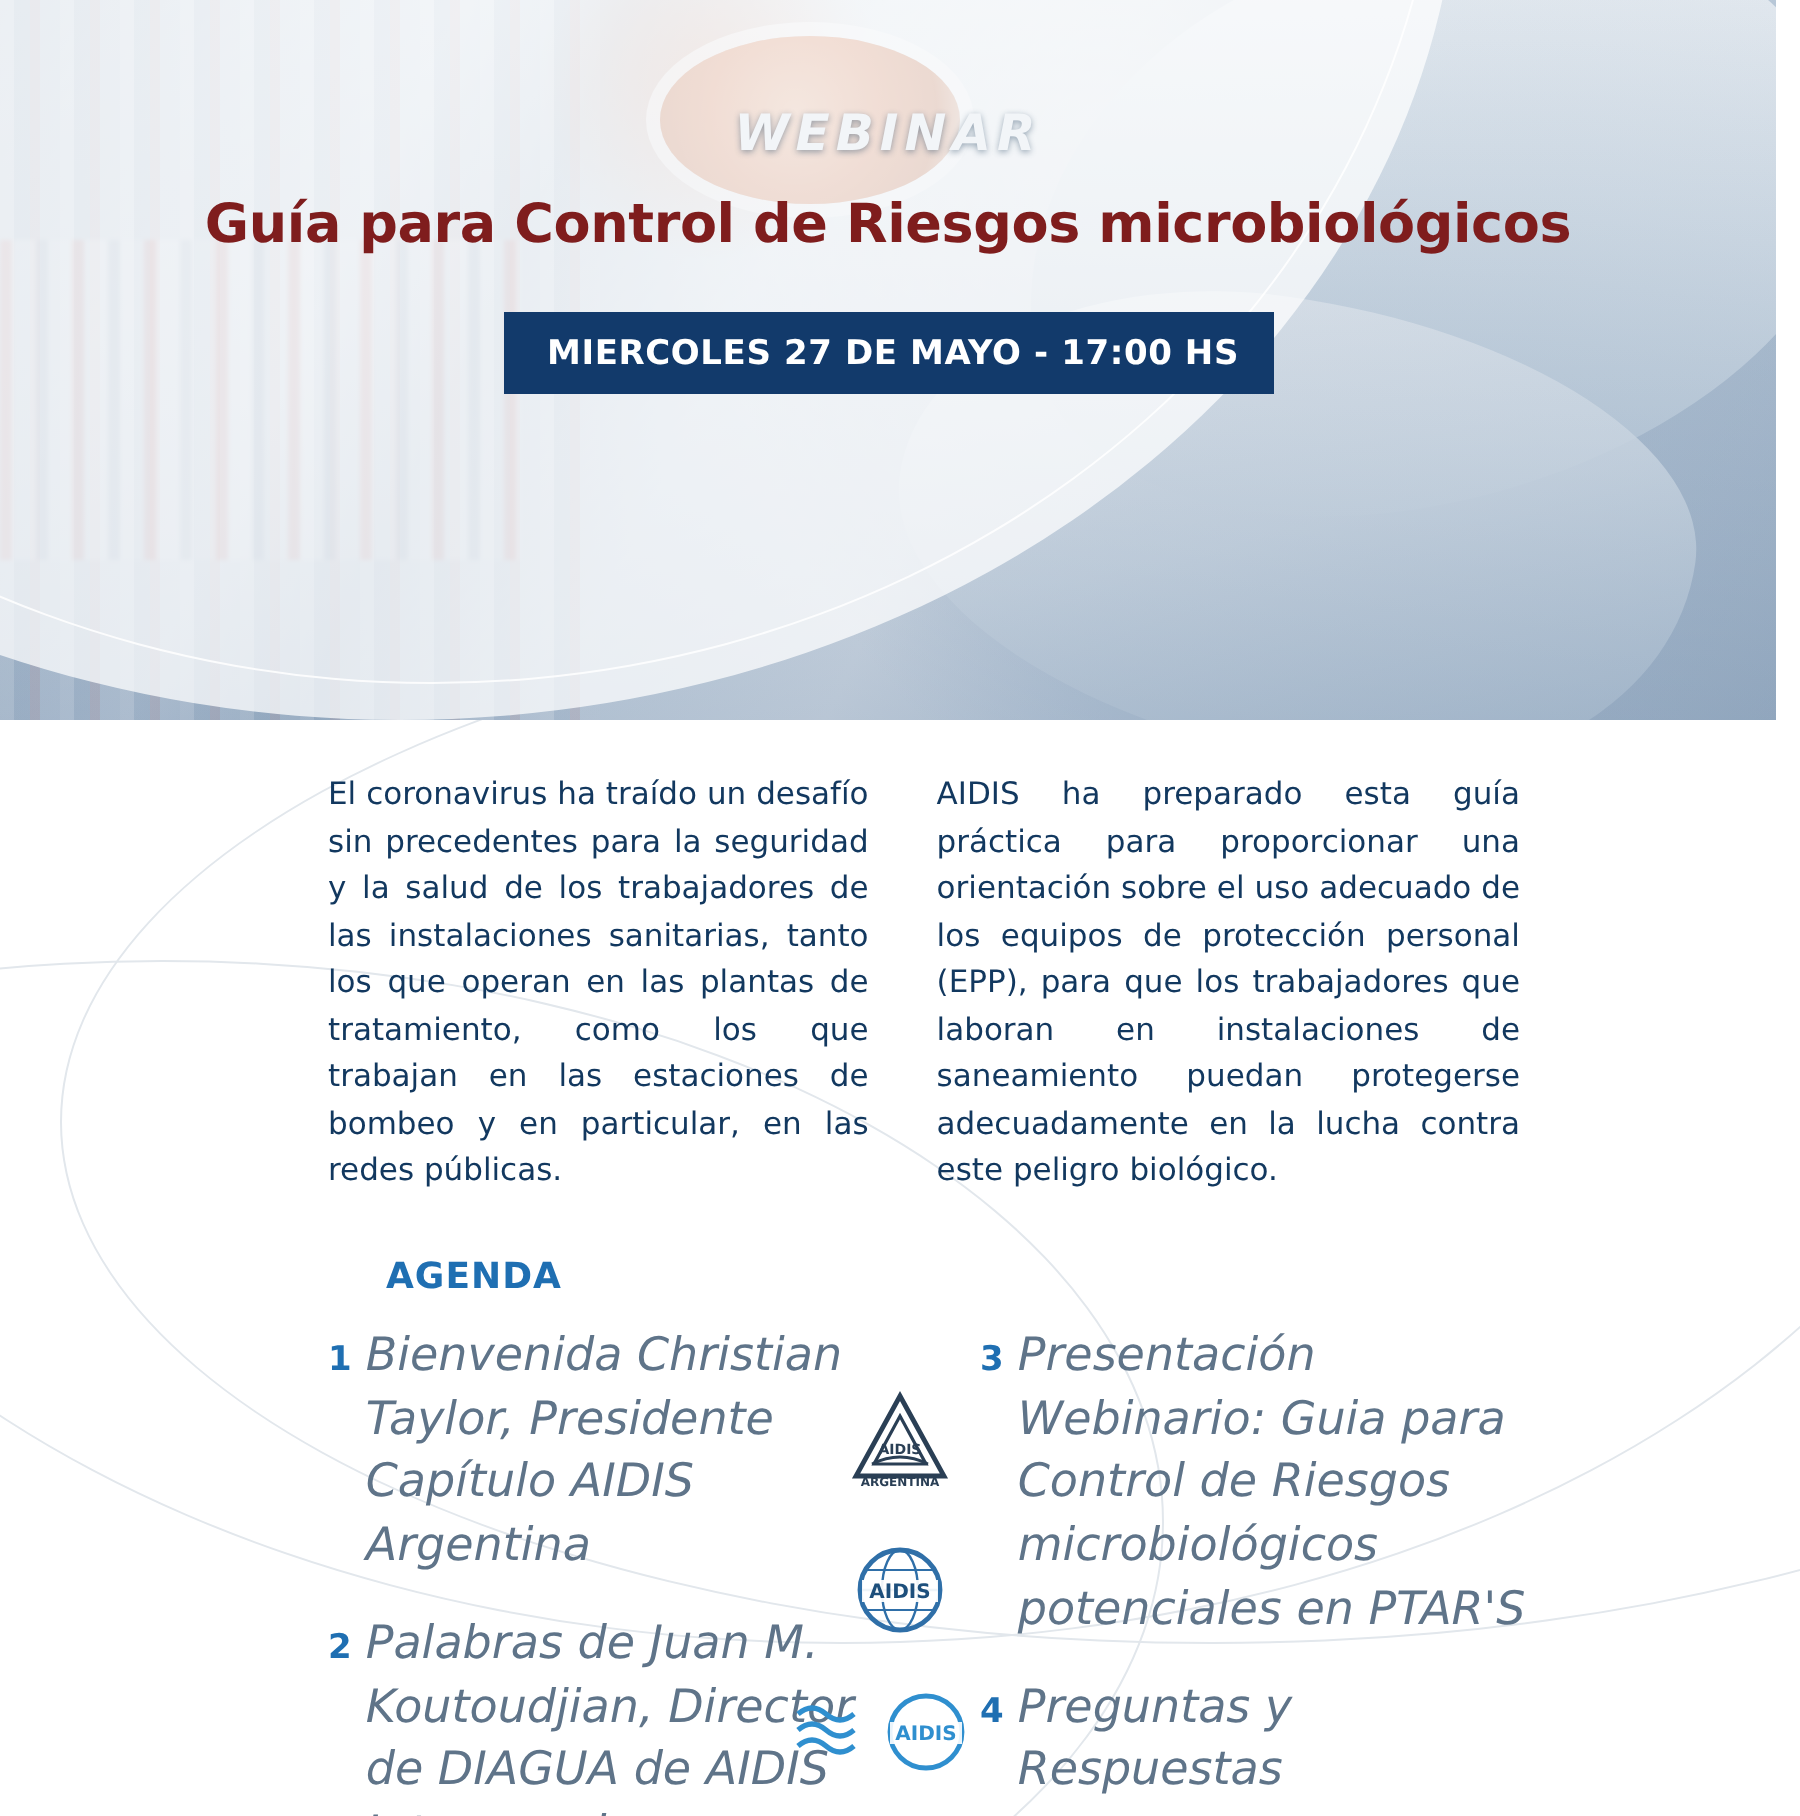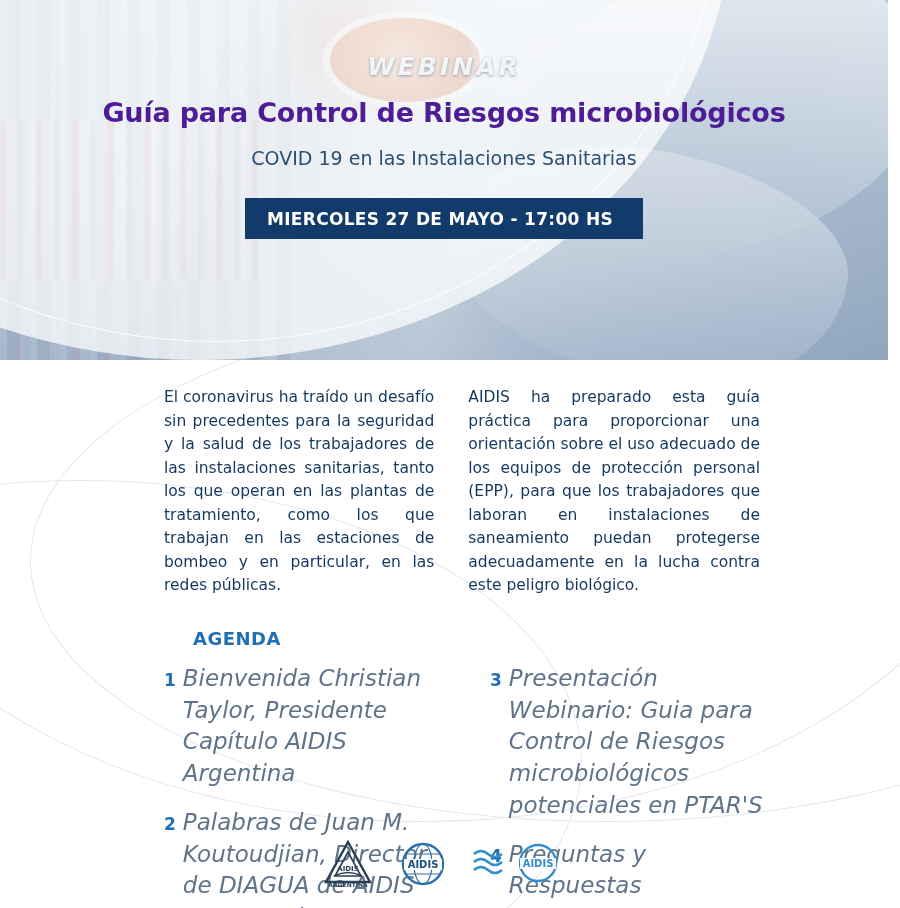--- a/index.html
+++ b/index.html
@@ -134,40 +134,40 @@
     letter-spacing: 3px;
     color: #f2f5f8;
     text-shadow: 0 1px 3px rgba(40,70,100,.45);
     margin-bottom: 14px;
   }
   .hero-title {
     font-family: "DejaVu Sans", sans-serif;
     font-weight: 700;
     font-size: 27px;
     line-height: 1.30;
-    color: #4c1d95;
+    color: #7f1d1d;
     letter-spacing: -0.2px;
   }
   .hero-sub {
     margin-top: 16px;
     font-family: "DejaVu Sans", sans-serif;
     font-size: 19px;
     line-height: 1.35;
     color: #2a4e74;
   }
   .date-badge {
     display: inline-block;
     margin-top: 26px;
     background: #123a6b;
     color: #ffffff;
     font-family: "DejaVu Sans", sans-serif;
     font-weight: 700;
     font-size: 17px;
     letter-spacing: .3px;
-    padding: 11px 30px 10px 22px;
+    padding: 11px 17px 10px 22px;
   }
 
   
   .body-wrap {
     position: relative;
     width: 900px;
     height: 548px;
     background: #ffffff;
     overflow: hidden;
   }
@@ -245,20 +245,21 @@
   
   .logos {
     position: absolute;
     left: 0; right: 0;
     bottom: 16px;
     z-index: 4;
     display: flex;
     justify-content: center;
     align-items: center;
     gap: 20px;
+    flex-direction: column;
   }
   .logo-box { display: flex; align-items: center; }
 </style>
 </head>
 <body>
 
 <div class="hero">
   <div class="hero-photo">
     <div class="hero-tubes"></div>
     <div class="hero-tubes2"></div>
@@ -266,21 +267,20 @@
     <div class="hero-glove-b"></div>
     <div class="hero-dish"></div>
   </div>
   <div class="hero-tint"></div>
   <div class="hero-arc"></div>
   <div class="hero-arc-2"></div>
 
   <div class="hero-text">
     <div class="webinar-word">WEBINAR</div>
     <div class="hero-title">Guía para Control de Riesgos microbiológicos</div>
-    <div class="hero-sub">COVID 19 en las Instalaciones Sanitarias</div>
     <div class="date-badge">MIERCOLES 27 DE MAYO - 17:00 HS</div>
   </div>
 </div>
 
 <div class="body-wrap">
   <div class="arc-line arc-1"></div>
   <div class="arc-line arc-2"></div>
   <div class="arc-line arc-3"></div>
 
   <div class="cols">

